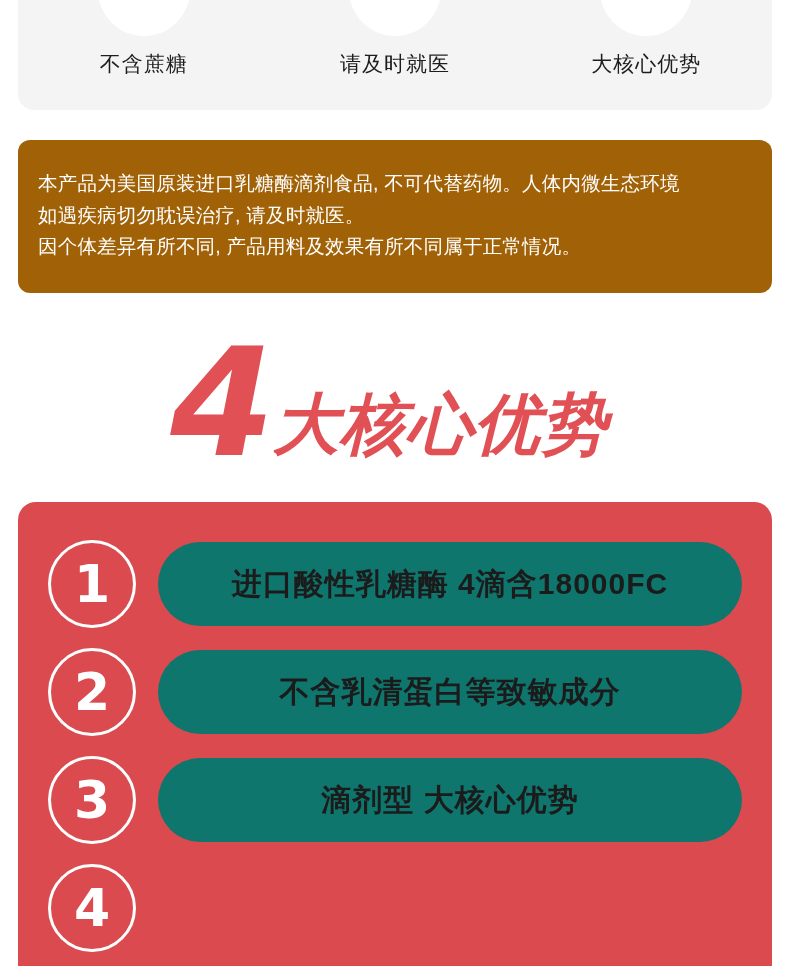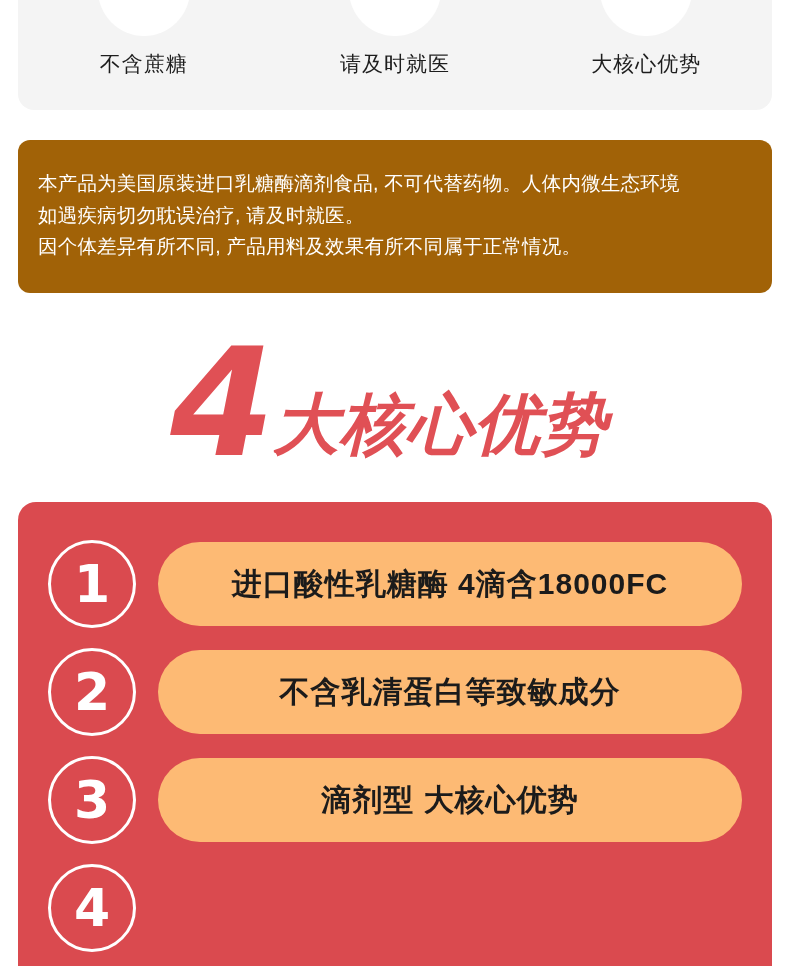--- a/index.html
+++ b/index.html
@@ -134,21 +134,21 @@
     font-weight: bold;
     display: flex;
     align-items: center;
     justify-content: center;
     box-sizing: border-box;
     margin-right: 22px;
   }
   .row-pill {
     flex: 1 1 auto;
     height: 84px;
-    background: #fdba74;
+    background: #0f766e;
     border-radius: 42px;
     display: flex;
     align-items: center;
     justify-content: center;
     color: #1b1b1b;
     font-size: 30px;
     font-weight: bold;
     letter-spacing: 1px;
     box-sizing: border-box;
     padding: 0 20px;

